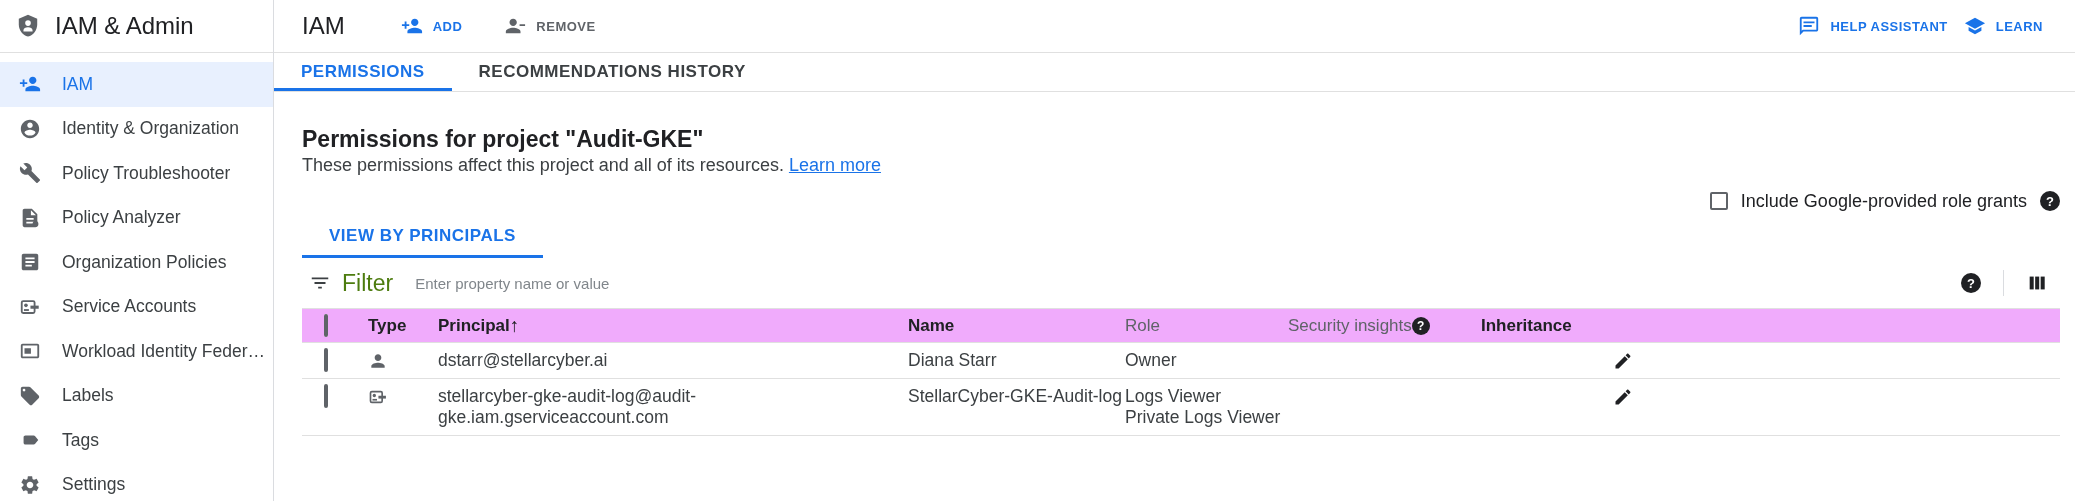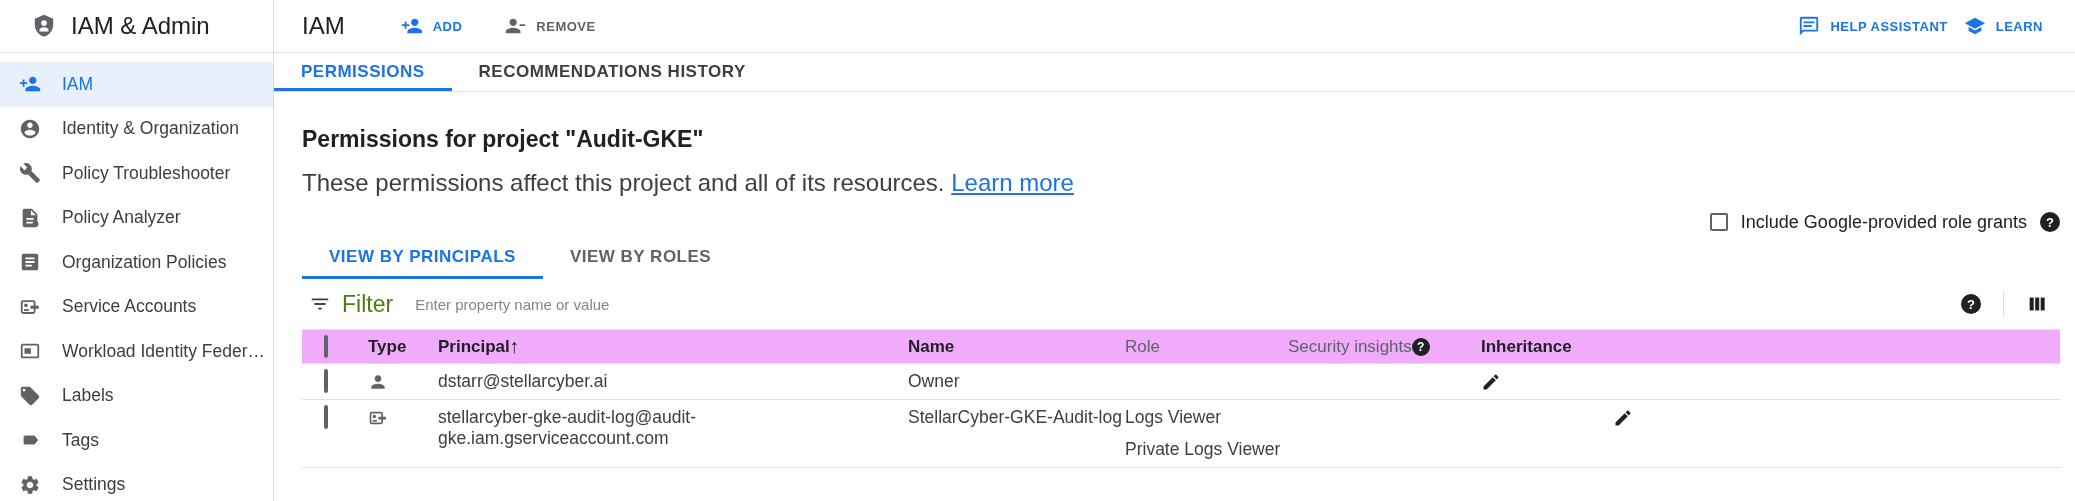--- a/index.html
+++ b/index.html
@@ -7,21 +7,21 @@
   body {
     width:2075px; height:501px; overflow:hidden;
     background:#fff; color:#202124;
     font-family:"Liberation Sans","DejaVu Sans",sans-serif;
     font-size:17px;
   }
   .app { display:flex; width:2075px; height:501px; }
 
   
   .sidebar { flex:0 0 274px; width:274px; border-right:1px solid #dadce0; background:#fff; }
-  .sidebar-header { height:53px; border-bottom:1px solid #e0e0e0; display:flex; align-items:center; gap:14px; padding-left:31px; }
+  .sidebar-header { height:53px; border-bottom:1px solid #e0e0e0; display:flex; align-items:center; gap:14px; padding-left:15px; }
   .sidebar-title { font-size:24px; color:#202124; white-space:nowrap; }
   .nav { padding-top:9px; }
   .nav-item { height:44.5px; display:flex; align-items:center; gap:21px; padding-left:19px; color:#3c4043; font-size:17.5px; cursor:pointer; white-space:nowrap; overflow:hidden; }
   .nav-item .ic { width:22px; height:22px; flex:0 0 22px; display:flex; }
   .nav-item .ic svg { width:22px; height:22px; fill:#5f6368; }
   .nav-item.selected { background:#e8f0fe; color:#1a73e8; }
   .nav-item.selected .ic svg { fill:#1a73e8; }
   .nav-label { overflow:hidden; text-overflow:ellipsis; }
 
   
@@ -36,21 +36,21 @@
   .topbar-right { margin-left:auto; display:flex; align-items:center; gap:16px; }
   .topbar-right .tb-btn { margin-right:0; }
 
   .tabrow { flex:0 0 39px; height:39px; border-bottom:1px solid #e0e0e0; display:flex; align-items:stretch; }
   .tab { padding:0 27px; display:flex; align-items:center; font-size:17px; font-weight:700; letter-spacing:.5px; color:#3c4043; position:relative; cursor:pointer; }
   .tab.active { color:#1a73e8; }
   .tab.active::after { content:""; position:absolute; left:0; right:0; bottom:0; height:3px; background:#1a73e8; }
 
   .content { flex:1; padding:0 15px 0 28px; }
   .page-title { margin:34px 0 0 0; font-size:23px; font-weight:700; color:#202124; }
-  .subtitle { margin-top:16px; font-size:24px; color:#3c4043; }
+  .subtitle { margin-top:2px; font-size:18px; color:#3c4043; }
   .subtitle a { color:#1a73e8; text-decoration:underline; cursor:pointer; }
 
   .include-row { margin-top:14px; height:22px; display:flex; justify-content:flex-end; align-items:center; gap:13px; }
   .checkbox { width:18px; height:18px; border:2px solid #5f6368; border-radius:2px; background:#fff; cursor:pointer; flex:0 0 18px; }
   .include-label { font-size:18px; color:#202124; }
   .help-badge { width:20px; height:20px; border-radius:50%; background:#202124; color:#fff; font-size:13px; font-weight:700; display:inline-flex; align-items:center; justify-content:center; flex:0 0 20px; cursor:pointer; }
   .help-badge.sm { width:18px; height:18px; font-size:12px; flex:0 0 18px; }
 
   .viewtabs { margin-top:14px; display:flex; height:32px; }
   .viewtab { padding:0 27px; display:flex; font-size:17px; font-weight:700; letter-spacing:.5px; color:#5f6368; position:relative; cursor:pointer; }
@@ -69,21 +69,21 @@
   .grid { display:grid; grid-template-columns:66px 70px 470px 217px 163px 193px 132px 1fr; }
   .thead { height:35px; align-items:center; background:#f0abfc; border-top:1px solid #e0e0e0; border-bottom:1px solid #e0e0e0; font-weight:700; font-size:17px; color:#202124; }
   .thead .muted { color:#5f6368; font-weight:400; }
   .c-check { padding-left:22px; }
   .hdr-flex { display:flex; align-items:center; }
   .sort-arrow { font-size:19px; font-weight:400; color:#202124; }
 
   .trow { border-bottom:1px solid #e0e0e0; font-size:17.5px; color:#3c4043; align-items:start; }
   .trow > div { padding-top:7px; padding-bottom:7px; }
   .type-ic svg { width:20px; height:20px; fill:#5f6368; display:block; margin-top:1px; }
-  .role-line + .role-line { margin-top:11px; }
+  .role-line + .role-line { }
   .edit-cell svg { width:20px; height:20px; fill:#202124; display:block; cursor:pointer; margin-top:1px; }
   .cell-text { line-height:21px; }
 </style>
 </head>
 <body>
 
 <div class="app">
 
   <div class="sidebar">
     <div class="sidebar-header">
@@ -253,23 +253,20 @@
       <div class="include-row">
         <span class="checkbox"></span>
         <span class="include-label">Include Google-provided role grants</span>
         <span class="help-badge">?</span>
       </div>
 
       <div class="viewtabs">
         <span class="viewtab active">
           <span>VIEW BY PRINCIPALS</span>
         </span>
-        <span class="viewtab">
-          <span>VIEW BY ROLES</span>
-        </span>
       </div>
 
       <div class="filterbar">
         <span class="f-icon">
           <svg viewBox="0 0 24 24">
               <path d="M10 18h4v-2h-4v2zM3 6v2h18V6H3zm3 7h12v-2H6v2z"></path>
             </svg>
         </span>
         <span class="filter-label">Filter</span>
         <input class="filter-input" type="text" placeholder="Enter property name or value" style="">
@@ -306,20 +303,21 @@
         </div>
 
         <div class="grid trow">
           <div class="c-check"><span class="checkbox"></span></div>
           <div class="type-ic">
             <svg viewBox="0 0 24 24">
                 <path d="M12 12c2.21 0 4-1.79 4-4s-1.79-4-4-4-4 1.79-4 4 1.79 4 4 4zm0 2c-2.67 0-8 1.34-8 4v2h16v-2c0-2.66-5.33-4-8-4z"></path>
               </svg>
           </div>
           <div class="cell-text">dstarr@stellarcyber.ai</div>
+          <div class="cell-text">Diana Starr</div>
           <div class="cell-text">Owner</div>
           <div></div>
           <div></div>
           <div class="edit-cell">
             <svg viewBox="0 0 24 24">
                 <path d="M3 17.25V21h3.75L17.81 9.94l-3.75-3.75L3 17.25zM20.71 7.04c.39-.39.39-1.02 0-1.41l-2.34-2.34c-.39-.39-1.02-.39-1.41 0l-1.83 1.83 3.75 3.75 1.83-1.83z"></path>
               </svg>
           </div>
         </div>
 

